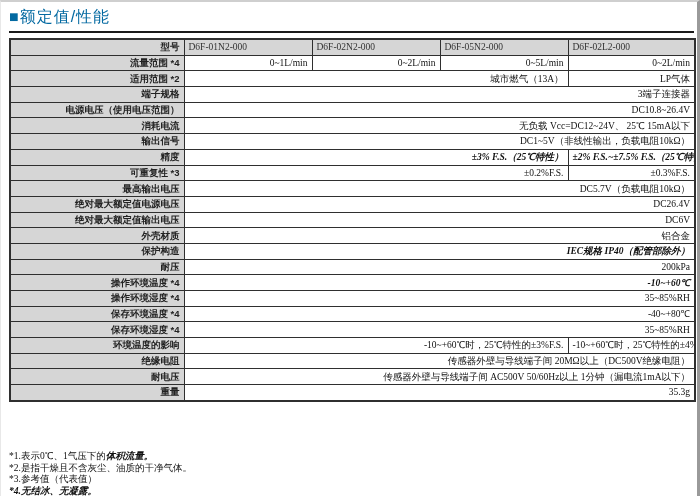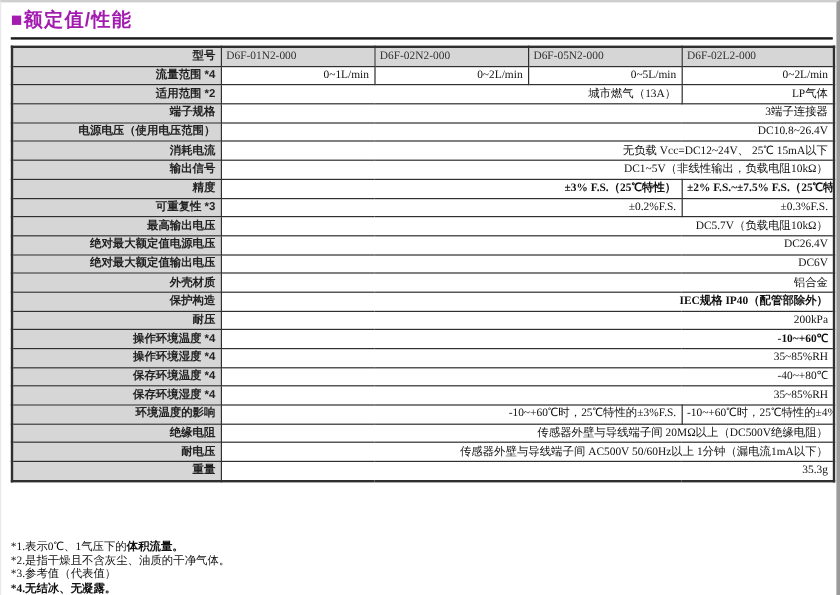--- a/index.html
+++ b/index.html
@@ -8,21 +8,21 @@
     font-family:"Liberation Sans",sans-serif;color:#1a1a1a;overflow:hidden;
   }
   .page{
     position:absolute;inset:0;box-sizing:border-box;
     border-top:2px solid #cfcfcf;
     border-right:3px solid #9a9a9a;
     border-left:1px solid #e8e8e8;
   }
   .title{
     position:absolute;left:8px;top:5px;margin:0;
-    font-size:16px;font-weight:bold;letter-spacing:1px;color:#a21caf;
+    font-size:16px;font-weight:normal;letter-spacing:1px;color:#0369a1;
   }
   .title-rule{
     position:absolute;left:8px;top:29px;width:685px;height:2px;
     background:var(--rule,#1a1a1a);
   }
   table.spec{
     position:absolute;left:8px;top:36px;width:685px;
     border-collapse:collapse;table-layout:fixed;
     border:2px solid var(--border,#2f2f2f);
   }
@@ -39,21 +39,21 @@
   }
   td.model{
     background:var(--header-bg,#d6d6d6);
     text-align:left;color:#333;
     font-family:Liberation Serif, serif;font-size:10px;
   }
   td.value{
     text-align:right;color:#111;
     font-family:"Liberation Serif",serif;font-size:10px;
   }
-  .b{font-weight:bold;}
+  .b{font-weight:bold;font-style:italic;}
   .footnotes{
     position:absolute;left:8px;top:449px;width:680px;
     font-family:"Liberation Serif",serif;font-size:9.5px;line-height:11.5px;color:#111;
   }
 </style>
 </head>
 <body>
 
 <div class="page">
   <h1 class="title">■额定值/性能</h1>

